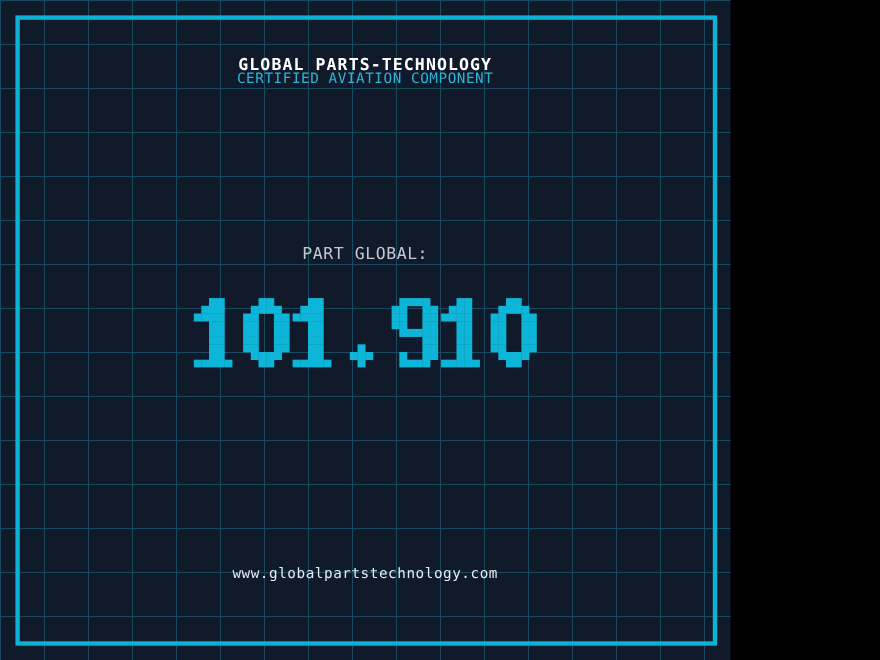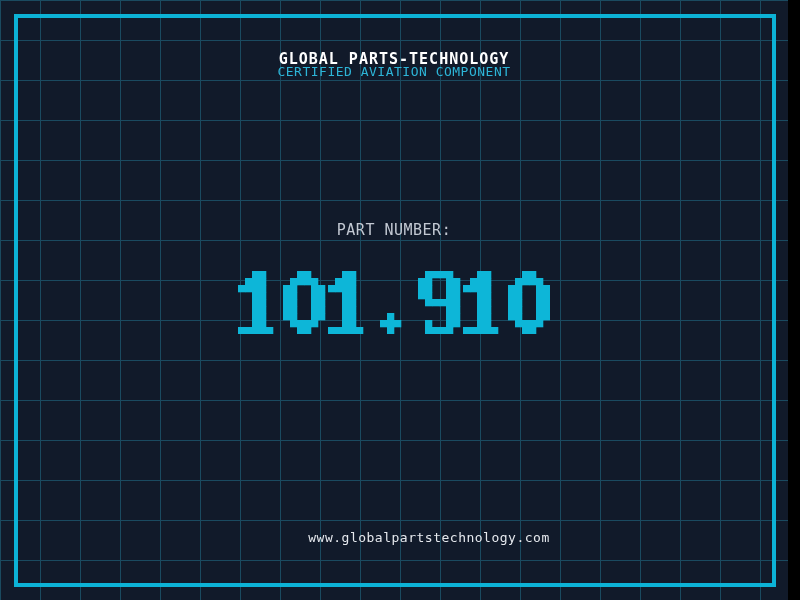--- a/index.html
+++ b/index.html
@@ -12,21 +12,21 @@
     --label_gray: #c2c8d2;
     --footer_white: #e6e9ee;
   }
   html, body {
     margin: 0;
     padding: 0;
     background: #000;
   }
   .screen {
     position: relative;
-    width: 788px;
+    width: 664px;
     height: 600px;
     overflow: hidden;
     background-color: var(--background);
     background-image:
       linear-gradient(to right, var(--grid_line) 1px, transparent 1px),
       linear-gradient(to bottom, var(--grid_line) 1px, transparent 1px);
     background-size: 40px 40px;
     font-family: "DejaVu Sans Mono", "Liberation Mono", monospace;
   }
   .frame {
@@ -69,38 +69,37 @@
     top: 271px;
     left: 0;
     width: 100%;
     display: flex;
     justify-content: center;
   }
   .part-number svg {
     display: block;
   }
   .footer-url {
-    top: 530px;
+    top: 514px;
     color: var(--footer_white);
     font-size: 13px;
     letter-spacing: 0.5px;
-    padding-left: 35px;
   }
 </style>
 </head>
 <body>
 
 <div class="screen">
   <div class="frame"></div>
 
   <div class="centered-text title">GLOBAL PARTS-TECHNOLOGY</div>
 
   <div class="centered-text subtitle">CERTIFIED AVIATION COMPONENT</div>
 
-  <div class="centered-text part-label">PART NUMBER:</div>
+  <div class="centered-text part-label">PART GLOBAL:</div>
 
   <div class="part-number" aria-label="101.910">
       <svg width="312" height="63" viewBox="0 0 312 63" fill="#0db6d8" xmlns="http://www.w3.org/2000/svg">
         <rect x="14" y="0" width="7.3" height="7.3"></rect>
         <rect x="21" y="0" width="7.3" height="7.3"></rect>
         <rect x="7" y="7" width="7.3" height="7.3"></rect>
         <rect x="14" y="7" width="7.3" height="7.3"></rect>
         <rect x="21" y="7" width="7.3" height="7.3"></rect>
         <rect x="0" y="14" width="7.3" height="7.3"></rect>
         <rect x="7" y="14" width="7.3" height="7.3"></rect>

